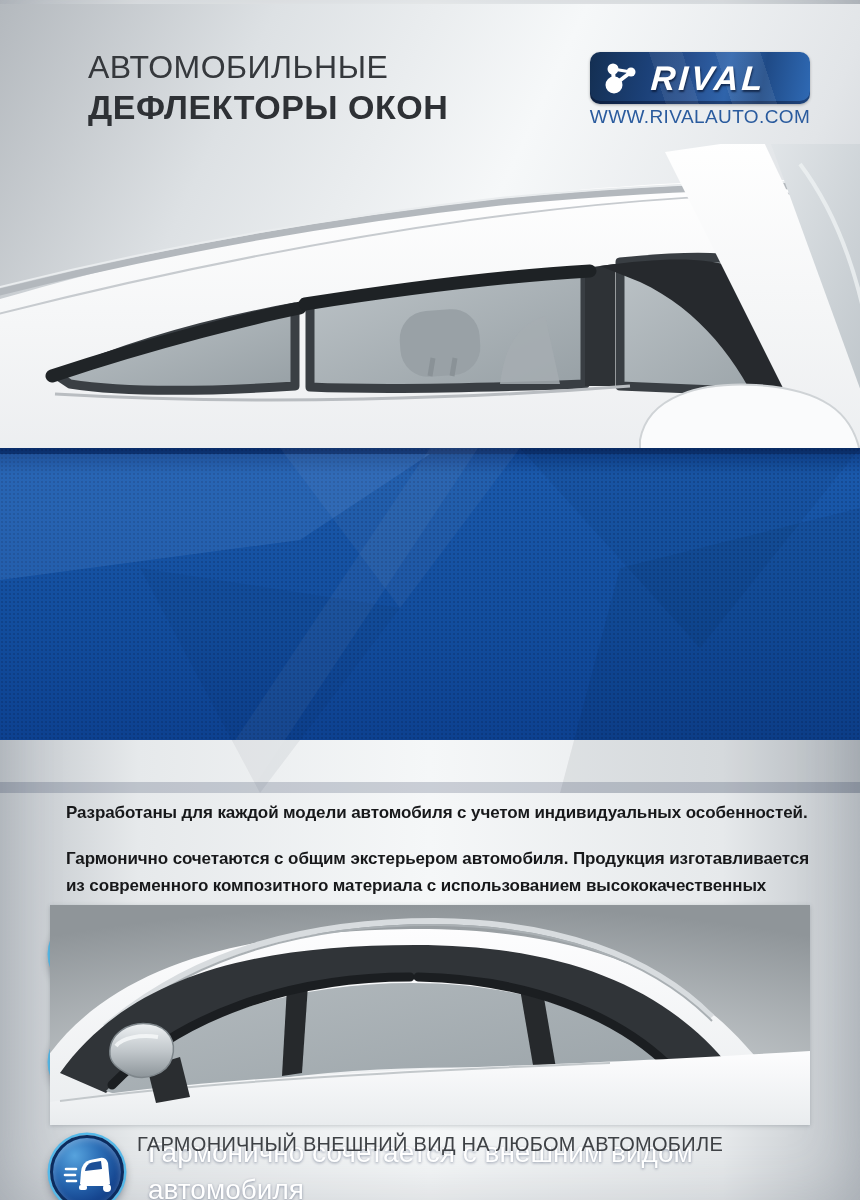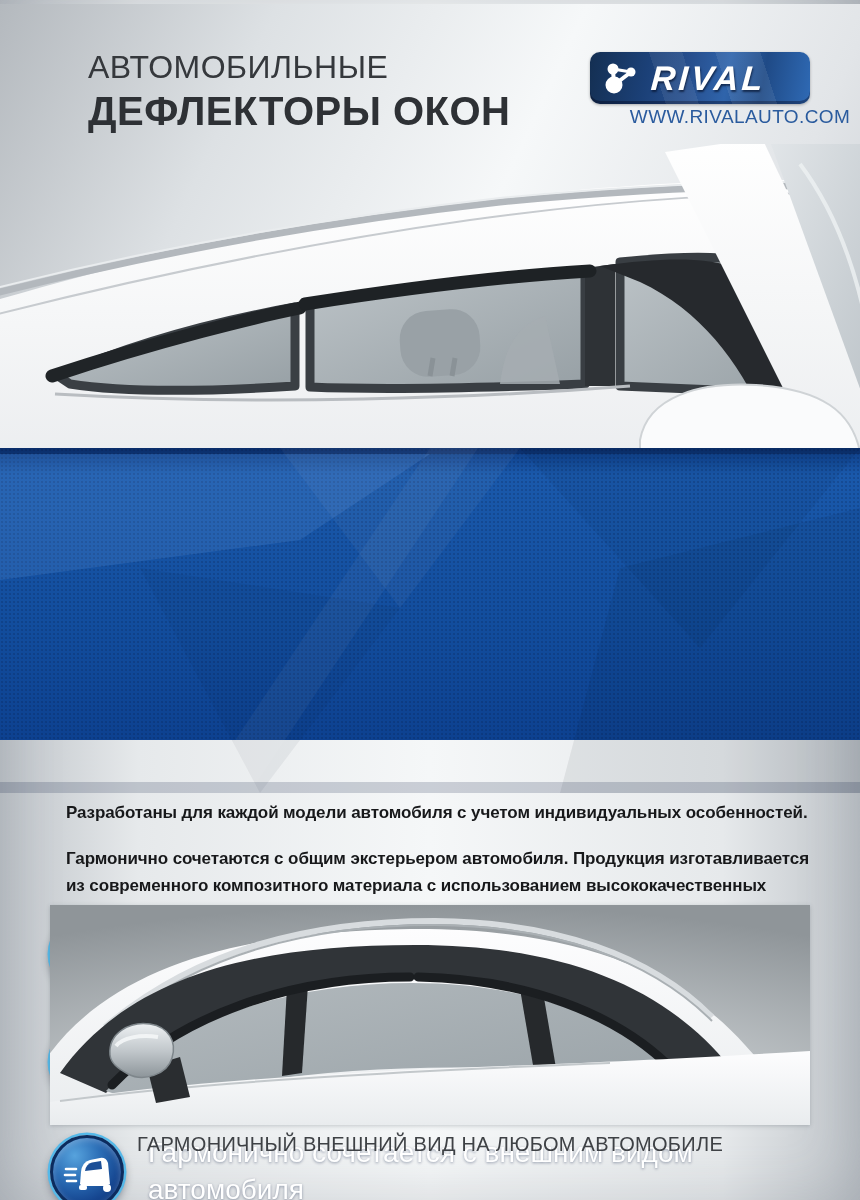--- a/index.html
+++ b/index.html
@@ -9,40 +9,40 @@
     background:linear-gradient(90deg,#bfc4c9 0%,#e6e9eb 16%,#f5f7f8 50%,#e6e9eb 84%,#bfc4c9 100%);
     box-shadow:inset 0 0 60px rgba(90,100,110,.25);
   }
   
   .header-zone{
     position:absolute; left:0; top:4px; width:860px; height:448px;
     background:linear-gradient(115deg,#b4b9be 0%,#dde1e4 26%,#f6f8f9 55%,#e2e5e8 82%,#c9cdd2 100%);
   }
   .title{position:absolute; left:88px; top:44px; line-height:1.22; color:#35383c;}
   .title .l1{font-size:32px; letter-spacing:.5px;}
-  .title .l2{font-size:40px; font-weight:bold; letter-spacing:.5px; color:#2e3135;}
+  .title .l2{font-size:34px; font-weight:bold; letter-spacing:.5px; color:#2e3135;}
   .logo-box{
     position:absolute; left:590px; top:48px; width:220px; height:52px; border-radius:10px;
     background:linear-gradient(100deg,#142f52 0%,#1b4077 26%,#274f8e 45%,#2f64ab 62%,#1f4a86 78%,#2f6ab5 100%);
     box-shadow:inset 0 -3px 0 rgba(0,0,20,.35), 0 1px 3px rgba(0,0,0,.3);
     display:flex; align-items:center; padding:0 12px; gap:9px; box-sizing:border-box;
   }
   .logo-box::after{
     content:""; position:absolute; inset:0; border-radius:10px;
     background:linear-gradient(72deg,transparent 32%,rgba(255,255,255,.07) 32%,rgba(255,255,255,.07) 46%,transparent 46%,transparent 60%,rgba(255,255,255,.08) 60%,rgba(255,255,255,.08) 79%,transparent 79%);
     pointer-events:none;
   }
   .logo-text{
     font-size:34px; font-weight:bold; font-style:italic; color:#ffffff;
     letter-spacing:3px; transform:skewX(-4deg);
     text-shadow:1px 2px 2px rgba(5,15,40,.65);
   }
   .website{
     position:absolute; left:586px; top:102px; width:228px; text-align:center;
-    font-size:19px; color:#2a5b9e; letter-spacing:.4px;margin-left:40px;
+    font-size:19px; color:#2a5b9e; letter-spacing:.4px;
   }
   .photo-top{position:absolute; left:0; top:140px; width:860px; height:308px;}
   
   .features-band{
     position:absolute; left:0; top:448px; width:860px; height:292px;
     background:
       radial-gradient(rgba(6,24,62,.20) 1px, transparent 1.4px) 0 0/4px 4px,
       linear-gradient(180deg,#0d3c84 0%,#1a59ab 9%,#124d9d 60%,#0d4190 100%);
   }
   .features-band .facets{position:absolute; inset:0;}

